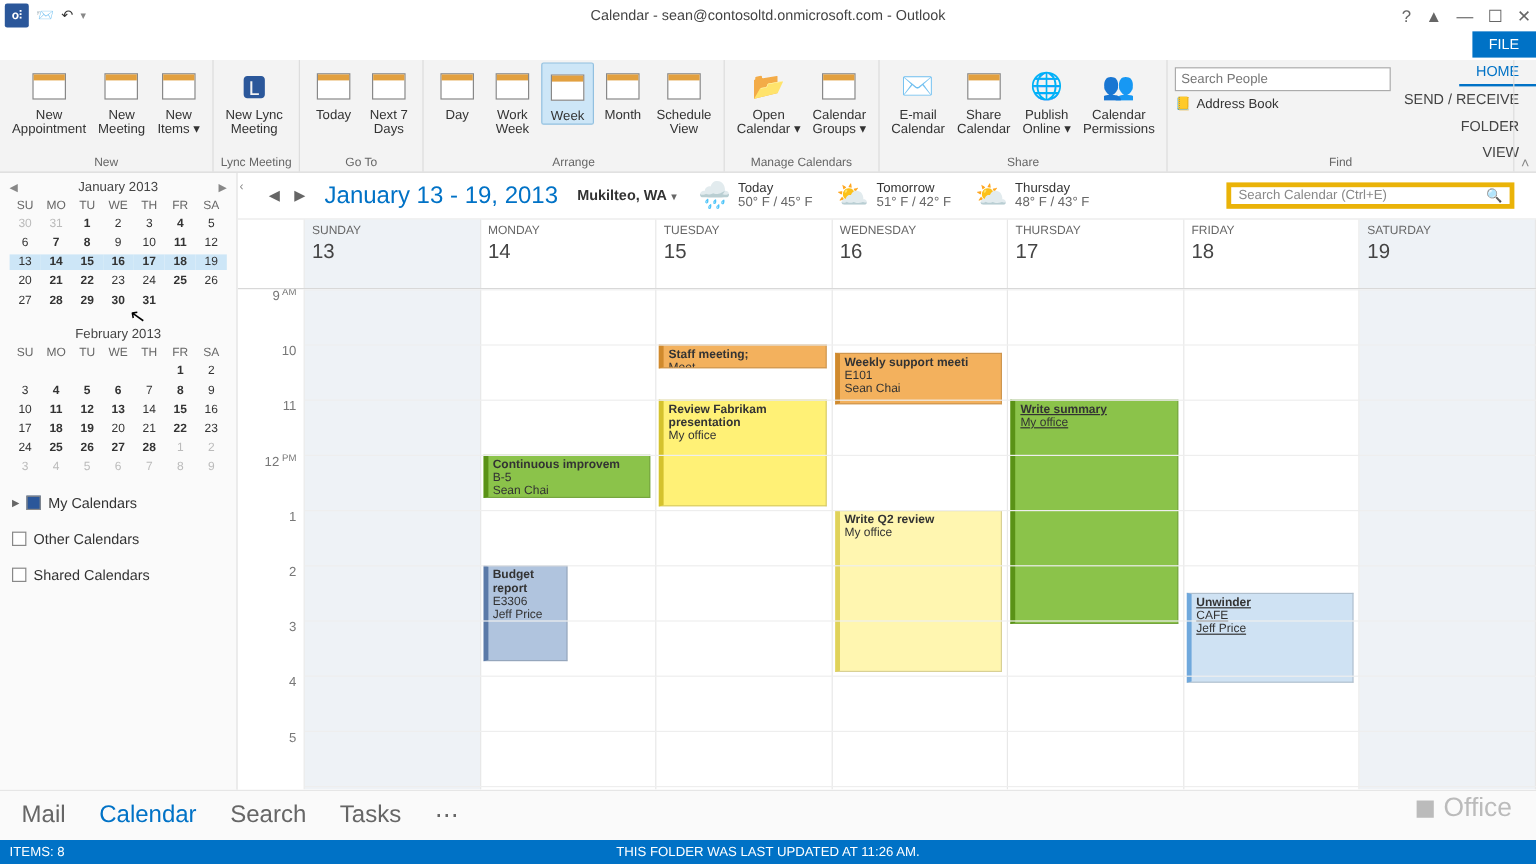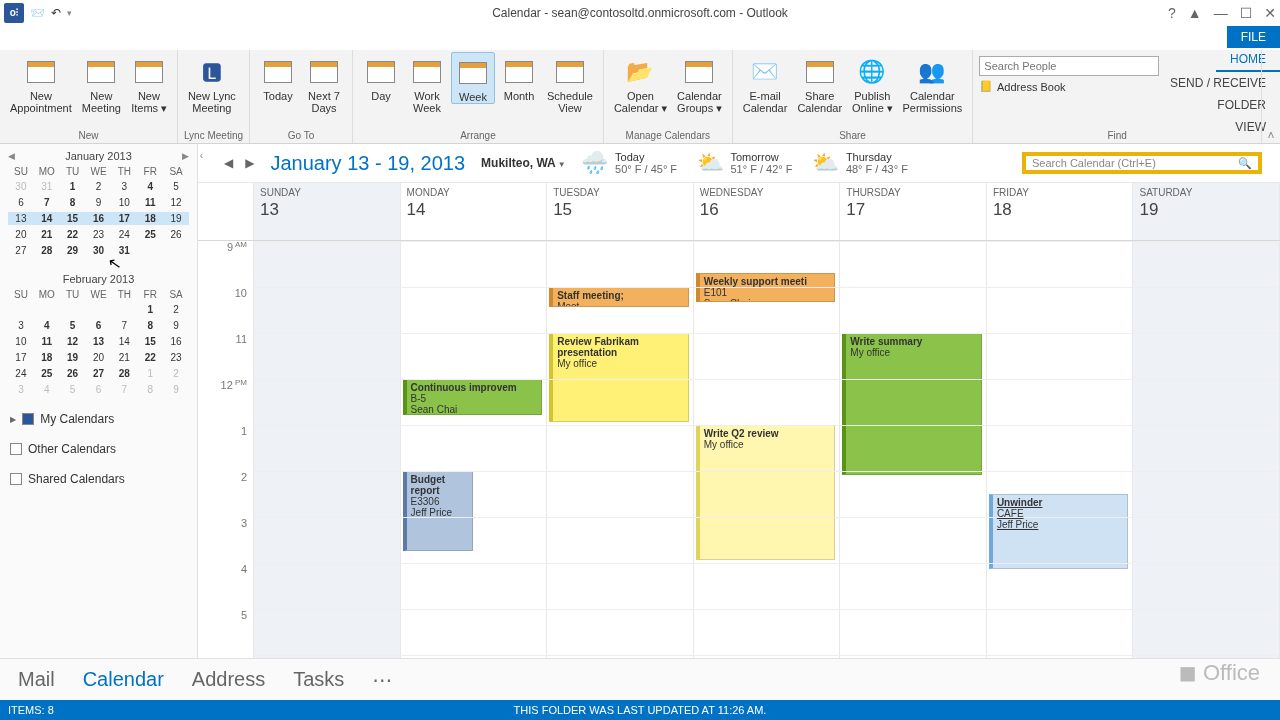--- a/index.html
+++ b/index.html
@@ -489,32 +489,32 @@
             </div>
           </div>
           <div class="gcol">
             <div class="ev orange" style="top: 46px; height: 20px;"><div class="tt">Staff meeting;</div> Meet</div>
             <div class="ev yellow" style="top: 92px; height: 89px;">
               <div class="tt">Review Fabrikam presentation</div>
               <div>My office</div>
             </div>
           </div>
           <div class="gcol">
-            <div class="ev orange" style="top: 32px; height: 29px;">
+            <div class="ev orange" style="top: 53px; height: 43px;">
               <div class="tt">Weekly support meeti</div>
               <div>E101</div>
               <div>Sean Chai</div>
             </div>
             <div class="ev lyellow" style="top: 184px; height: 135px;">
               <div class="tt">Write Q2 review</div>
               <div>My office</div>
             </div>
           </div>
           <div class="gcol">
-            <div class="ev green" style="top: 92px; height: 142px;">
+            <div class="ev green" style="top: 92px; height: 187px; text-decoration: underline;">
               <div class="tt">Write summary</div>
               <div>My office</div>
             </div>
           </div>
           <div class="gcol">
             <div class="ev blue" style="top: 253px; height: 75.2px; text-decoration: underline;">
               <div class="tt">Unwinder</div>
               <div>CAFE</div>
               <div>Jeff Price</div>
             </div>
@@ -531,21 +531,21 @@
           <div class="hline" style="top: 368px;"></div>
           <div class="hline" style="top: 414px;"></div>
         </div>
     </div>
   </div>
 </div>
 
 <div class="navbar">
   <span class="nv">Mail</span>
   <span class="nv active">Calendar</span>
-  <span class="nv">Address</span>
+  <span class="nv">Search</span>
   <span class="nv">Tasks</span>
   <span class="nv">⋯</span>
 </div>
 <div class="office-logo">◼ Office</div>
 
 <div class="status">
   <span>ITEMS: 8</span>
   <span class="mid">THIS FOLDER WAS LAST UPDATED AT 11:26 AM.</span>
 </div>
 

